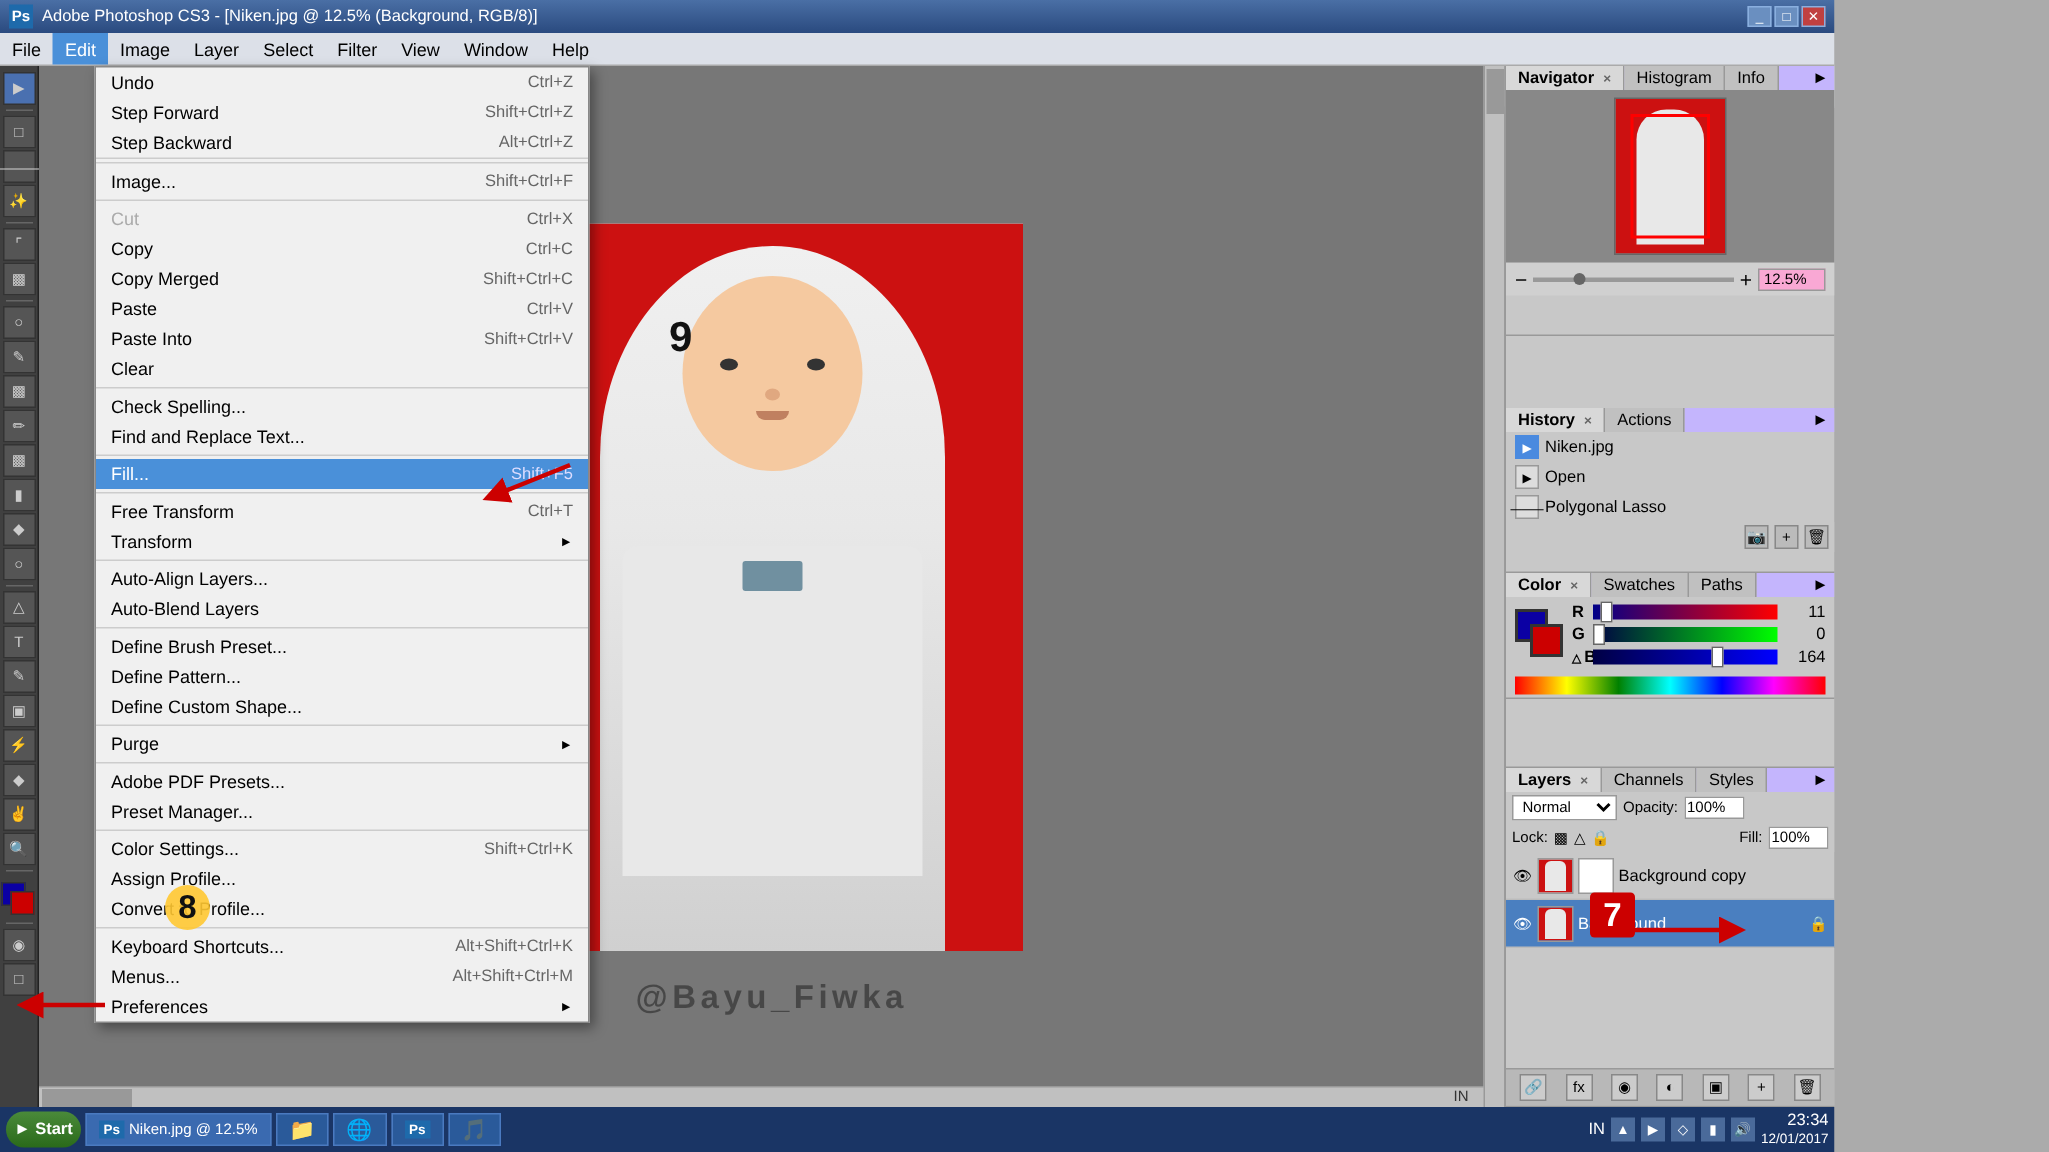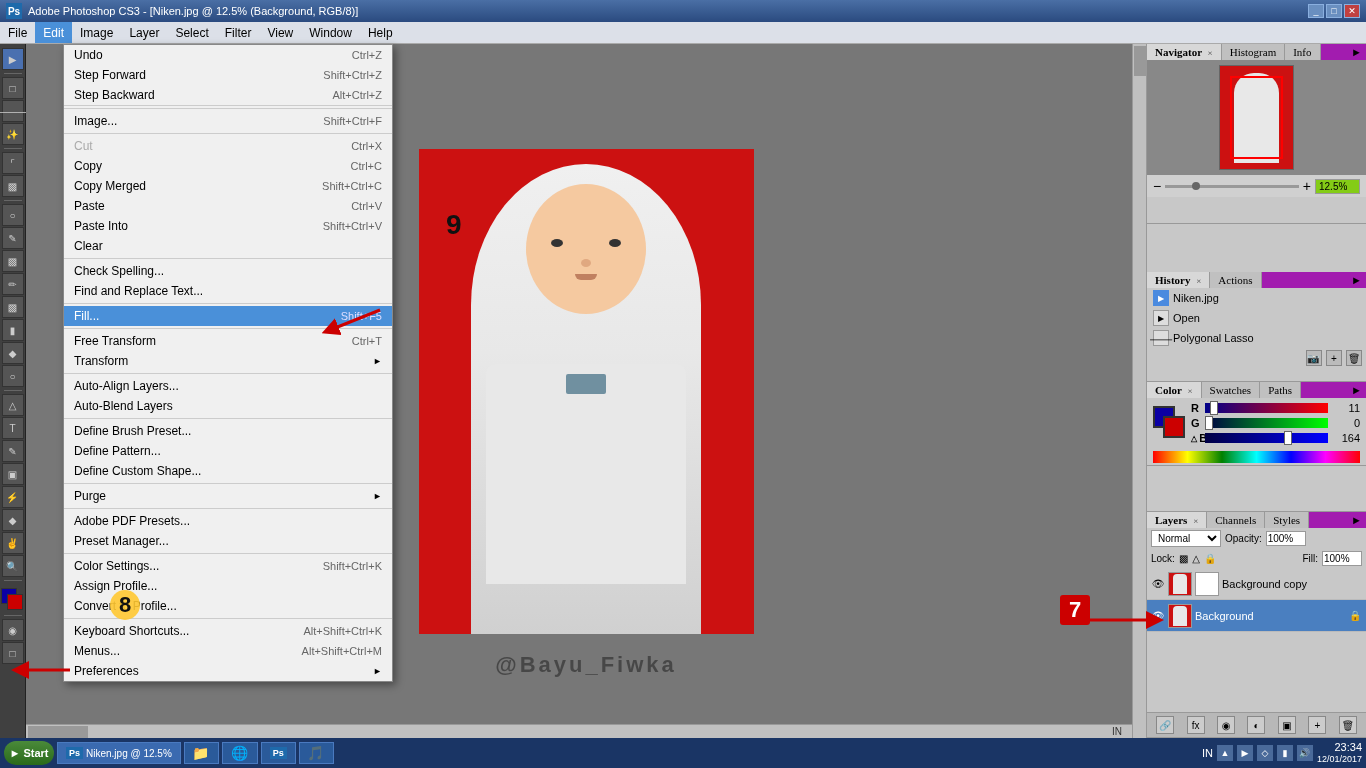--- a/index.html
+++ b/index.html
@@ -48,30 +48,30 @@
     
     #canvas-area { flex: 1; background: #777; overflow: hidden; position: relative; }
     #canvas-wrapper { width: 100%; height: 100%; display: flex; align-items: center; justify-content: center; position: relative; }
     #canvas-img { width: 335px; height: 485px; background: #ccc; position: relative; overflow: hidden; }
 
     
     #right-panel { width: 220px; background: #c8c8c8; border-left: 1px solid #999; display: flex; flex-direction: column; }
 
     
     .panel-section { border-bottom: 1px solid #999; }
-    .panel-tabs { display: flex; background: #a21caf; font-family: Liberation Serif, serif; }
+    .panel-tabs { display: flex; background: #c4b5fd; }
     .panel-tab { padding: 2px 8px; font-size: 11px; cursor: pointer; border-right: 1px solid #999; background: #c0c0c0; }
     .panel-tab.active { background: #d8d8d8; font-weight: bold; }
     .panel-tab .close-x { font-size: 9px; color: #666; margin-left: 3px; }
 
     
     #navigator-section { height: 180px; }
     #navigator-preview { width: 100%; height: 130px; background: #888; display: flex; align-items: center; justify-content: center; position: relative; overflow: hidden; }
     #nav-zoom-bar { display: flex; align-items: center; padding: 4px 6px; gap: 4px; background: #d0d0d0; }
-    .zoom-input { width: 45px; border: 1px solid #999; padding: 1px 3px; font-size: 10px; background: #84cc16; }
+    .zoom-input { width: 45px; border: 1px solid #999; padding: 1px 3px; font-size: 10px; background: #f9a8d4; }
 
     
     #history-section { height: 120px; margin-top: 48px; }
     .history-item { display: flex; align-items: center; padding: 2px 6px; gap: 4px; cursor: pointer; font-size: 11px; }
     .history-icon { width: 16px; height: 16px; background: #ddd; border: 1px solid #999; display: flex; align-items: center; justify-content: center; font-size: 8px; }
 
     
     #color-section { height: 140px; }
     .color-row { display: flex; align-items: center; gap: 4px; margin-bottom: 3px; }
     .color-label { width: 10px; font-size: 11px; font-weight: bold; }
@@ -125,21 +125,21 @@
 
     
     .step-label { position: absolute; font-size: 22px; font-weight: bold; color: #222; background: none; }
 
     
     .watermark { position: absolute; bottom: 60px; left: 50%; transform: translateX(-50%); font-size: 22px; font-weight: bold; color: rgba(0,0,0,0.4); letter-spacing: 3px; }
   </style>
 </head>
 <body>
 
-<div id="app" style="position:relative; width:1366px; height:768px; overflow:hidden;">
+<div id="app" style="position:relative; width:1223px; height:768px; overflow:hidden;">
 
   <div id="title-bar">
     <div class="title">
       <span style="background:#1e6aab; color:white; width:16px; height:16px; display:flex; align-items:center; justify-content:center; font-weight:bold; font-size:10px;">Ps</span>
       <span>Adobe Photoshop CS3 - [Niken.jpg @ 12.5% (Background, RGB/8)]</span>
     </div>
     <div class="win-controls">
       <div class="win-btn">_</div>
       <div class="win-btn">□</div>
       <div class="win-btn close">✕</div>

